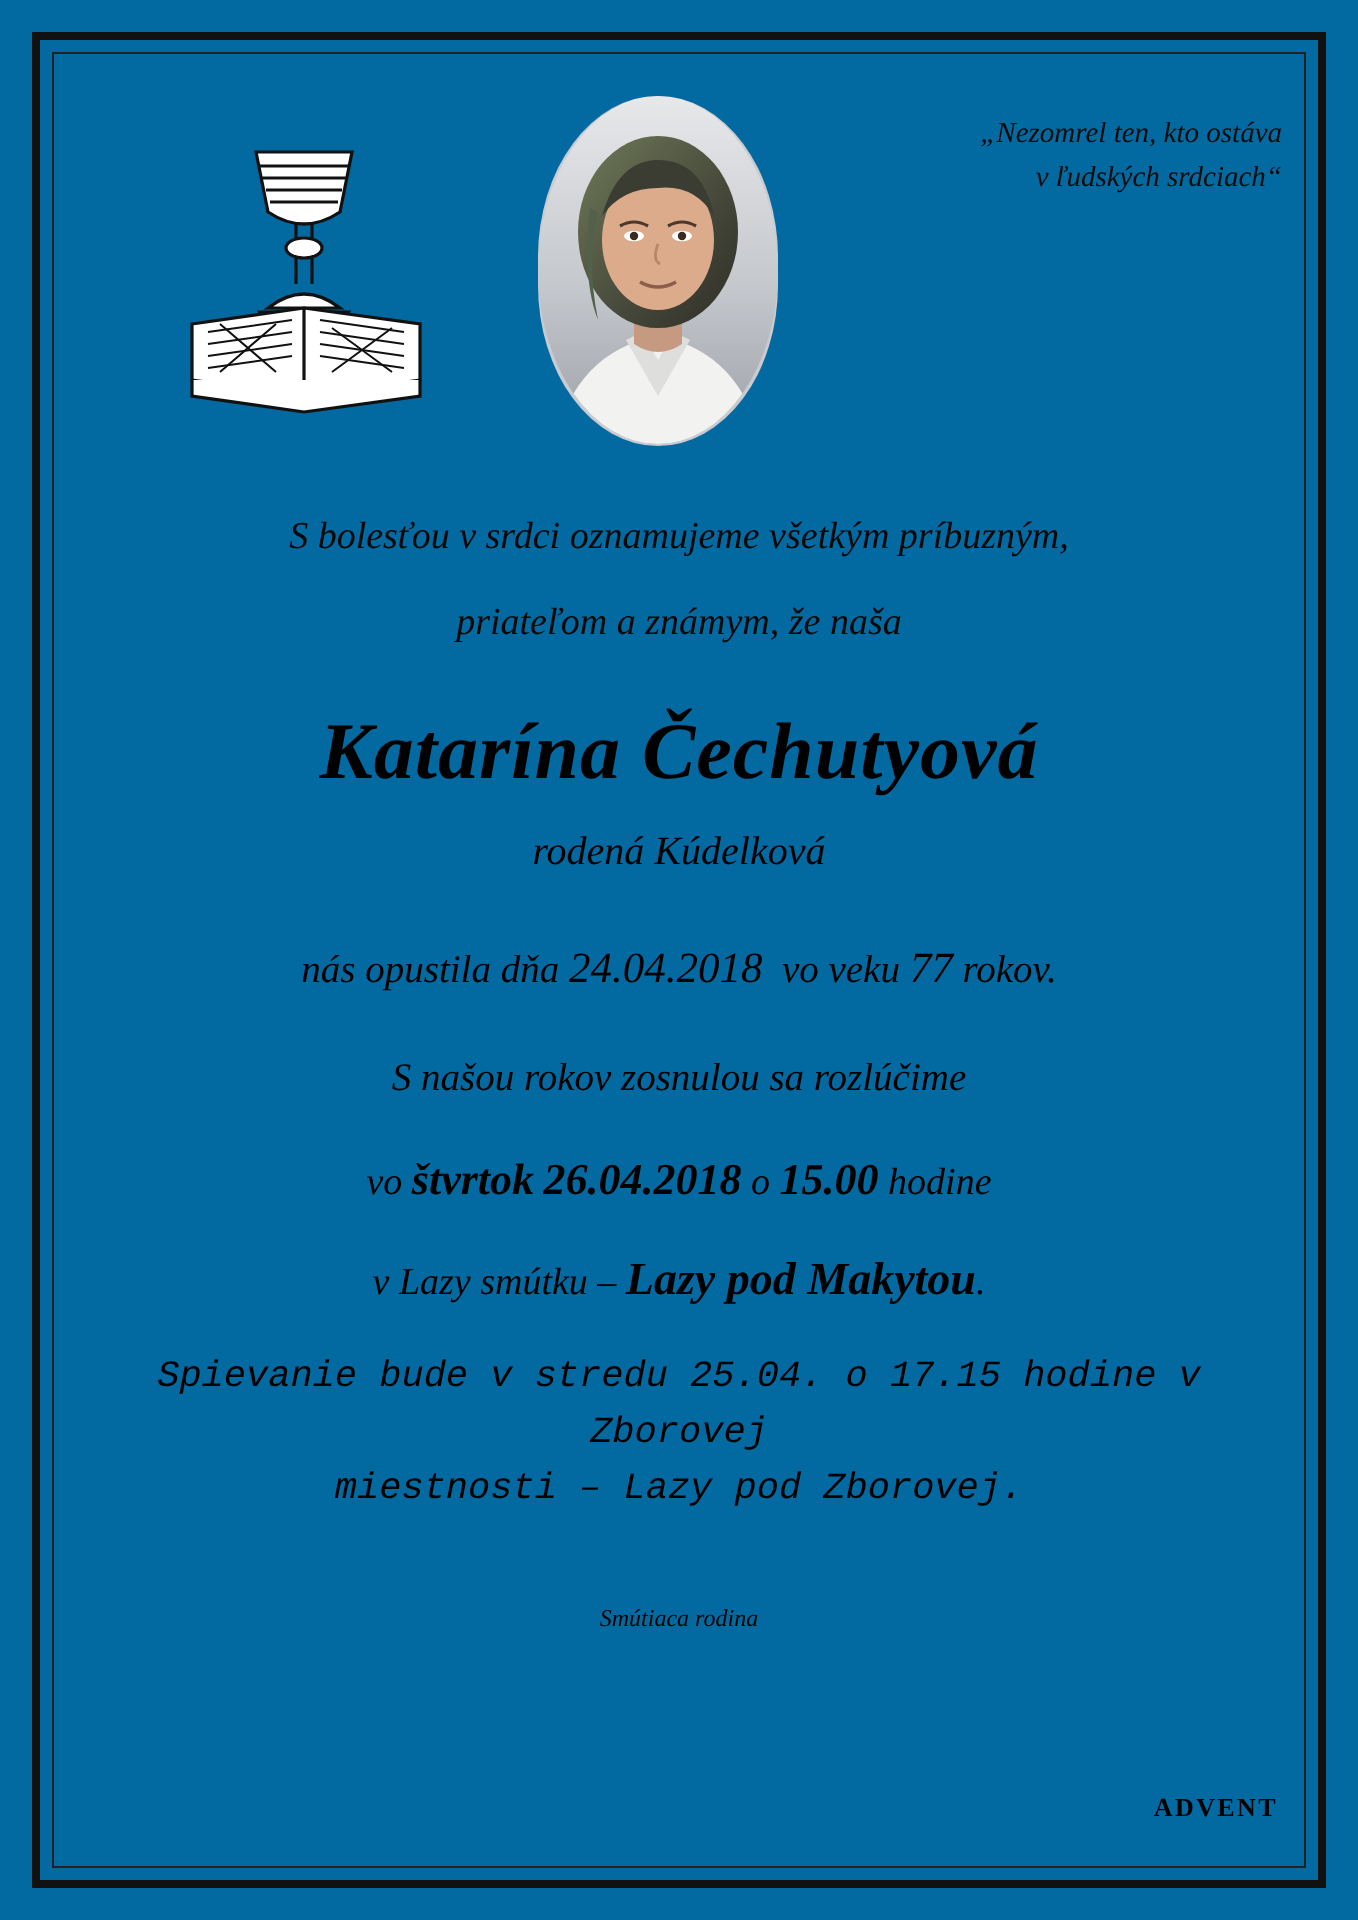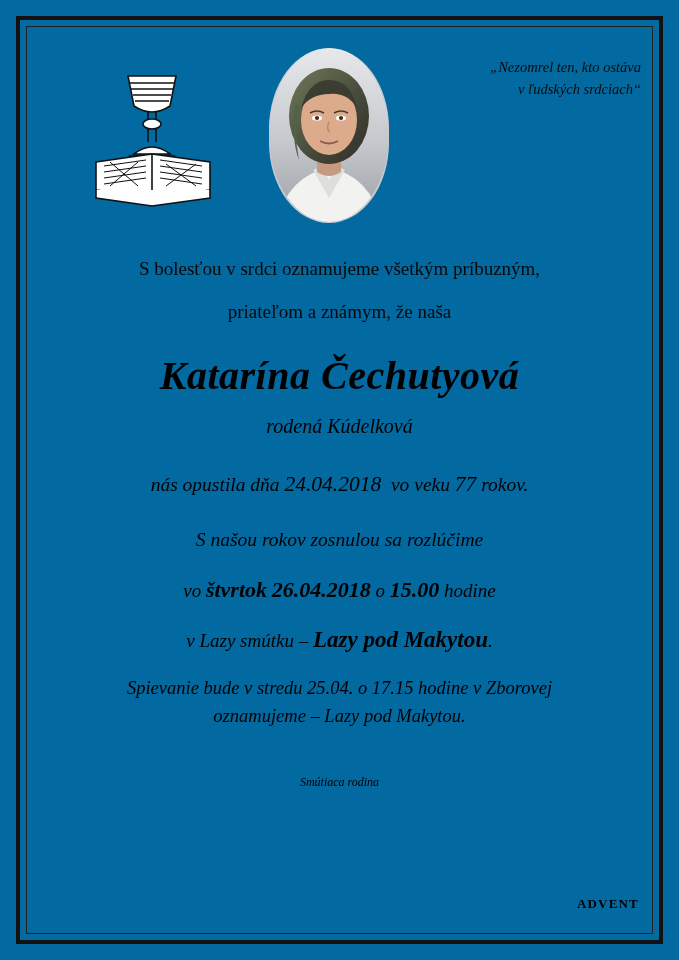--- a/index.html
+++ b/index.html
@@ -96,20 +96,21 @@
     color: #0b0b0b;
   }
 
   
   .body-text {
     text-align: center;
     margin-top: 6px;
   }
 
   .line {
+    font-style: italic;
     font-size: 19px;
     line-height: 1.5;
     color: #080808;
     margin: 0;
   }
   .line.l1 { margin-top: 4px; }
   .line.l2 { margin-top: 14px; }
 
   .name {
     font-family: "Liberation Serif", serif;
@@ -162,20 +163,21 @@
     font-weight: bold;
     font-size: 23px;
     text-align: center;
   }
 
   .singing {
     font-style: italic;
     font-size: 18.5px;
     line-height: 1.5;
     margin-top: 22px;
+    font-family: Liberation Mono, monospace;
   }
 
   .family {
     font-style: italic;
     font-size: 12px;
     margin-top: 44px;
   }
 
   .advent {
     position: absolute;
@@ -312,21 +314,21 @@
         <span>hodine</span>
       </div>
 
       <div class="place">
         <span>v Lazy smútku –</span>
         <span class="strong">Lazy pod Makytou</span><span>.</span>
       </div>
 
       <div class="singing">
         <div>Spievanie bude v stredu 25.04.  o 17.15 hodine v Zborovej</div>
-        <div>oznamujeme – Lazy pod Makytou.</div>
+        <div>miestnosti – Lazy pod Zborovej.</div>
       </div>
 
       <div class="family">Smútiaca rodina</div>
     </div>
 
     <div class="advent">ADVENT</div>
   </div>
 </div>
 
 </body></html>

